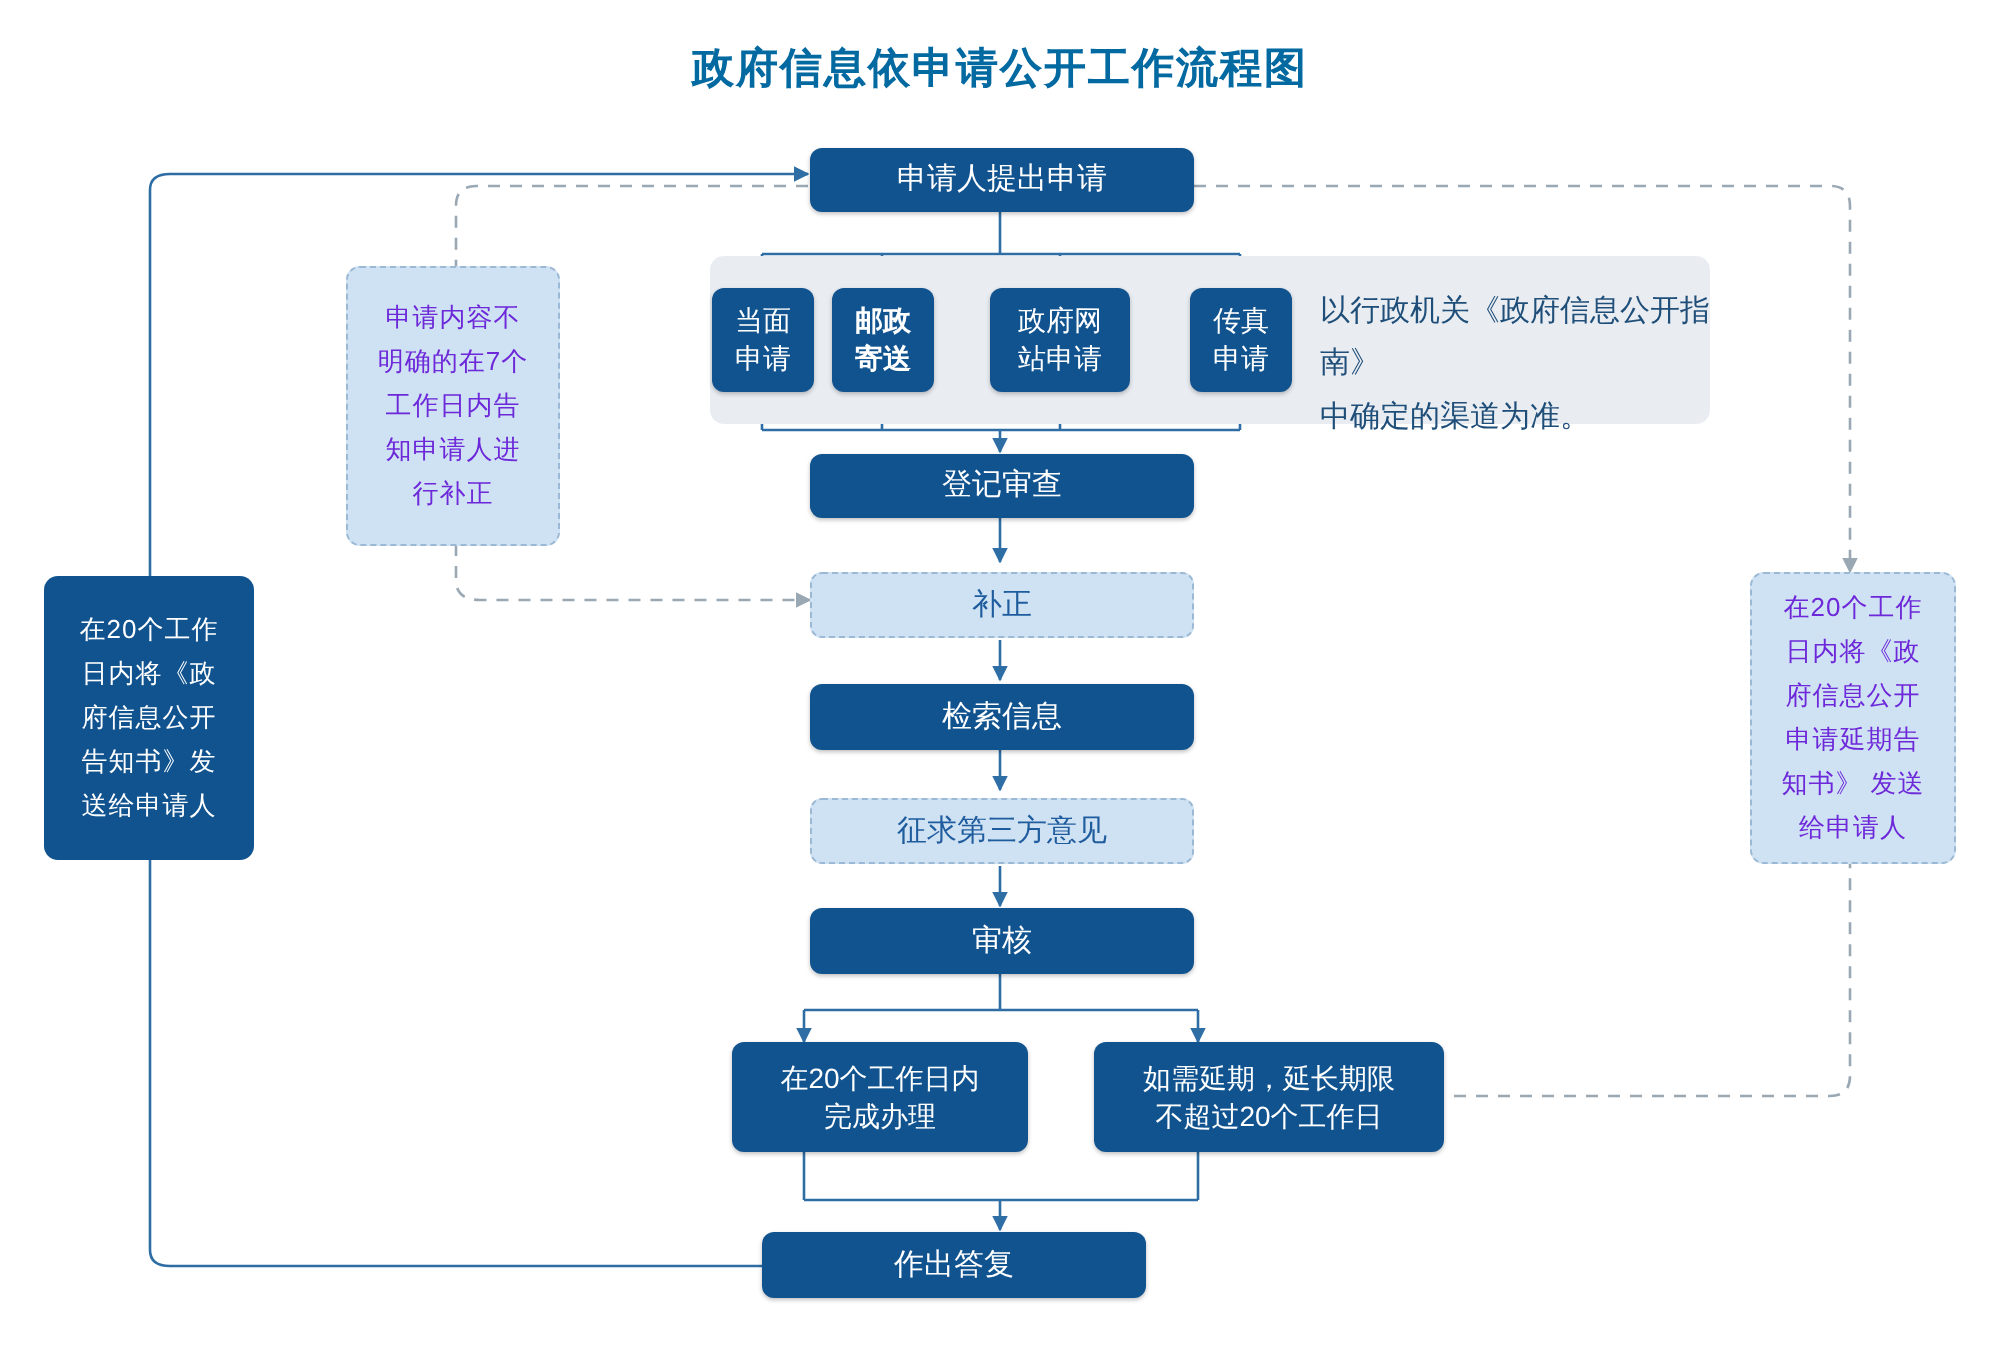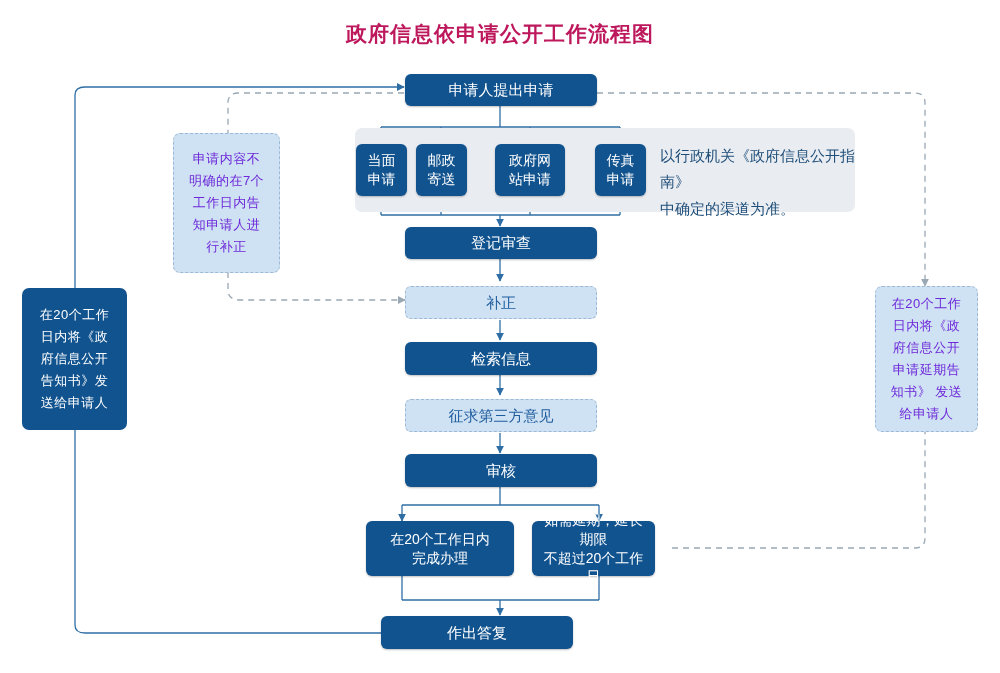--- a/index.html
+++ b/index.html
@@ -26,21 +26,21 @@
     pointer-events: none;
   }
   .title {
     position: absolute;
     left: 0;
     top: 20px;
     width: 1000px;
     text-align: center;
     font-size: 21px;
     font-weight: bold;
-    color: #be185d;
+    color: #0369a1;
     letter-spacing: 1px;
   }
   .node {
     position: absolute;
     box-sizing: border-box;
     display: flex;
     align-items: center;
     justify-content: center;
     text-align: center;
     border-radius: 6px;
@@ -169,21 +169,21 @@
   <div class="node node-dark" style="left:405px; top:74px; width:192px; height:32px;">
     <span class="inner-text">申请人提出申请</span>
   </div>
 
   <div class="channel-band" style="left:355px; top:128px; width:500px; height:84px;"></div>
 
   <div class="node node-dark node-small" style="left:356px; top:144px; width:51px; height:52px;">
     <span class="inner-text">当面
 申请</span>
   </div>
-  <div class="node node-dark node-small" style="left:416px; top:144px; width:51px; height:52px;">
+  <div class="node node-dark node-small" style="left:416px; top:144px; width:51px; height:52px;font-weight:bold;">
     <span class="inner-text">邮政
 寄送</span>
   </div>
   <div class="node node-dark node-small" style="left:495px; top:144px; width:70px; height:52px;">
     <span class="inner-text">政府网
 站申请</span>
   </div>
   <div class="node node-dark node-small" style="left:595px; top:144px; width:51px; height:52px;">
     <span class="inner-text">传真
 申请</span>
@@ -218,21 +218,21 @@
 
   <div class="node node-dark" style="left:405px; top:454px; width:192px; height:33px;justify-content:center;">
     <span class="inner-text">审核</span>
   </div>
 
   <div class="node node-dark node-small" style="left:328px; top:521px; width:148px; height:55px;margin-left:38px;">
     <span class="inner-text">在20个工作日内
 完成办理</span>
   </div>
 
-  <div class="node node-dark node-small" style="left:532px; top:521px; width:123px; height:55px;">
+  <div class="node node-dark node-small" style="left:547px; top:521px; width:175px; height:55px;">
     <span class="inner-text">如需延期，延长期限
 不超过20个工作日</span>
   </div>
 
   <div class="node node-dark" style="left:381px; top:616px; width:192px; height:33px;">
     <span class="inner-text">作出答复</span>
   </div>
 
   <div class="node node-note-dark" style="left:22px; top:288px; width:105px; height:142px;">
     <span class="inner-text">在20个工作

